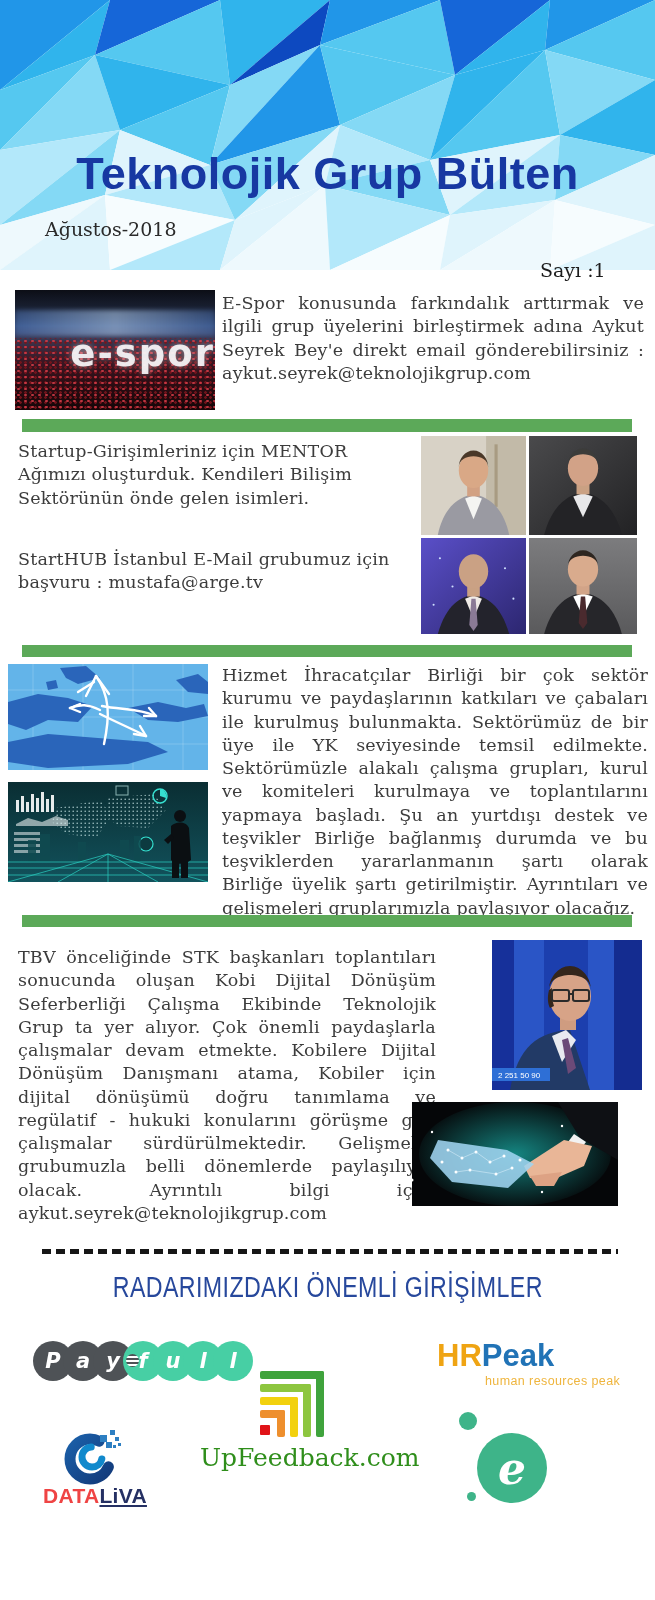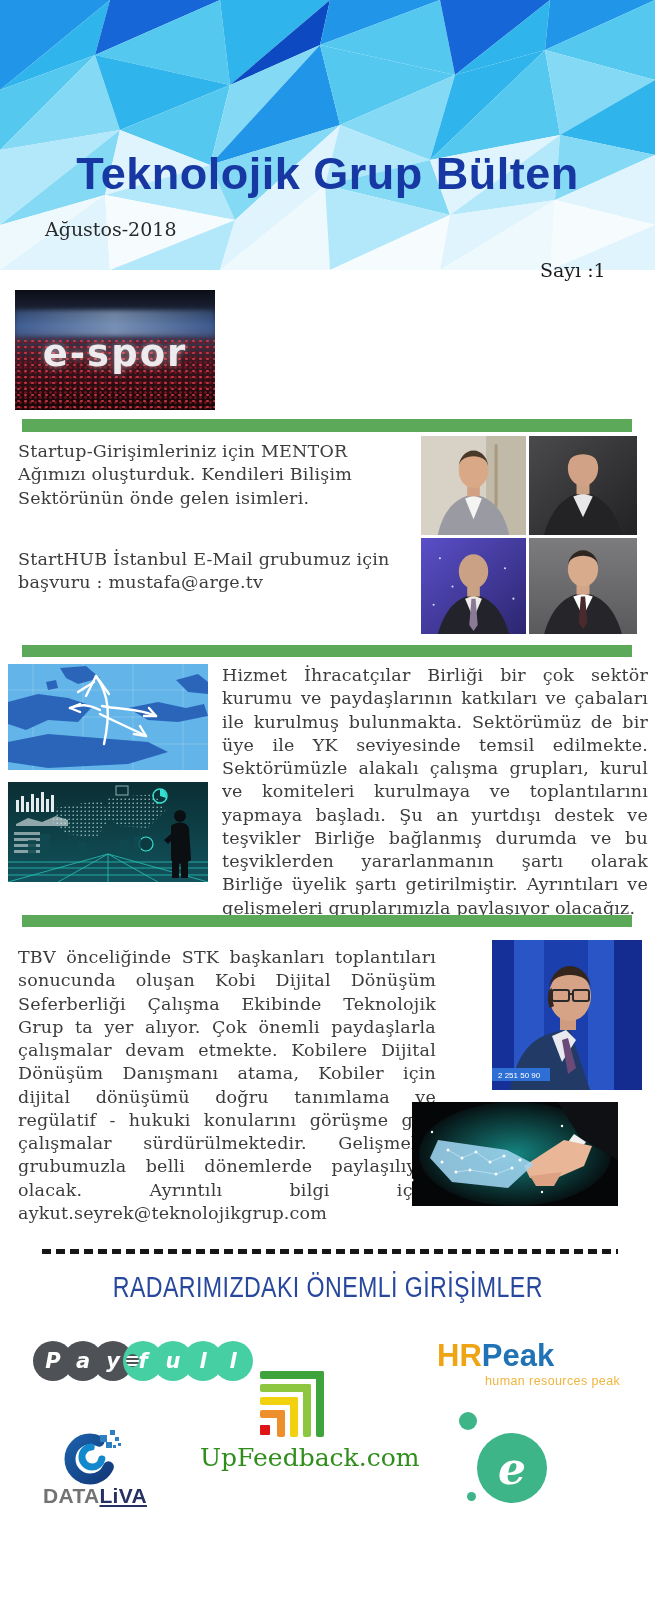--- a/index.html
+++ b/index.html
@@ -27,21 +27,21 @@
   .espor{position:absolute;left:15px;top:290px;width:200px;height:120px;overflow:hidden;
     background:linear-gradient(180deg,#0c0e16 0%,#1c2438 18%,#31456e 30%,#3a3148 44%,
                #3a1622 60%,#2a0c12 80%,#150608 100%);}
   .espor::before{content:"";position:absolute;left:0;top:48px;right:0;bottom:0;
     background-image:radial-gradient(circle, rgba(214,60,72,.85) 1px, transparent 1.5px),
                      radial-gradient(circle, rgba(120,20,28,.9) 1px, transparent 1.6px);
     background-size:7px 6px,5px 5px;background-position:0 0,3px 2px;}
   .espor::after{content:"";position:absolute;left:0;top:20px;right:0;height:26px;
     background:linear-gradient(90deg,rgba(90,140,220,.35),rgba(190,220,255,.5),rgba(90,140,220,.3));
     filter:blur(2px);}
-  .espor-label{position:absolute;left:0;top:42px;width:100%;text-align:center;z-index:2;
+  .espor-label{position:absolute;left:0;top:42px;width:100%;text-align:right;z-index:2;
     font-family:"DejaVu Sans", sans-serif;font-weight:700;font-size:37px;letter-spacing:2px;
     color:rgba(246,246,248,.92);text-shadow:0 0 7px rgba(255,255,255,.45);}
 
   
   .photo-grid{position:absolute;left:421px;top:436px;width:217px;
     display:grid;grid-template-columns:105px 108px;grid-template-rows:99px 96px;gap:3px;}
   .photo{overflow:hidden;}
   .photo svg{display:block;width:100%;height:100%;}
 
   
@@ -77,21 +77,21 @@
 
   
   .upf-logo{position:absolute;left:260px;top:1371px;}
   .upf-text{position:absolute;left:200px;top:1443px;width:210px;text-align:left;
     font-size:25px;color:#2f8e1b;}
 
   
   .dtl-mark{position:absolute;left:64px;top:1427px;}
   .dtl-text{position:absolute;left:30px;top:1484px;width:130px;text-align:center;
     font-family:"Liberation Sans", sans-serif;font-weight:700;font-size:21px;letter-spacing:0.3px;}
-  .dtl-text .p1{color:#737373;}
+  .dtl-text .p1{color:#ef4444;}
   .dtl-text .p2{color:#253063;text-decoration:underline;}
 
   
   .ech-circle{position:absolute;left:477px;top:1433px;width:70px;height:70px;border-radius:50%;
     background:#3eb489;display:flex;align-items:center;justify-content:center;
     font-family:"DejaVu Serif", serif;font-style:italic;font-weight:700;font-size:44px;color:#fff;}
   .ech-dot1{position:absolute;left:459px;top:1412px;width:18px;height:18px;border-radius:50%;background:#3eb489;}
   .ech-dot2{position:absolute;left:467px;top:1492px;width:9px;height:9px;border-radius:50%;background:#3eb489;}
   .ech-text{position:absolute;left:396px;top:1503px;width:240px;text-align:center;
     font-size:24px;color:#2f9a1e;}
@@ -153,20 +153,21 @@
         <polygon points="655,225 655,270 550,270" fill="#dff4fc"></polygon>
     </svg>
     <div class="title">Teknolojik Grup Bülten</div>
     <div class="date">Ağustos-2018</div>
     <div class="issue">Sayı :1</div>
   </div>
 
   <div class="espor">
     <div class="espor-label">e-spor</div>
   </div>
+  <div class="body-text" style="left:222px;top:292px;width:422px;">E-Spor konusunda farkındalık arttırmak ve ilgili grup üyelerini birleştirmek adına Aykut Seyrek Bey'e direkt email gönderebilirsiniz : aykut.seyrek@teknolojikgrup.com</div>
 
   <div class="green-bar" style="top:419px;"></div>
 
   <div class="body-text ragged" style="left:18px;top:440px;width:358px;">Startup-Girişimleriniz için MENTOR Ağımızı oluşturduk. Kendileri Bilişim Sektörünün önde gelen isimleri.</div>
   <div class="body-text ragged" style="left:18px;top:548px;width:390px;">StartHUB İstanbul E-Mail grubumuz için başvuru : mustafa@arge.tv</div>
 
   <div class="photo-grid">
     <div class="photo">
       <svg viewBox="0 0 100 95" preserveAspectRatio="none">
         <rect width="100" height="95" fill="#d8d2c6"></rect>

